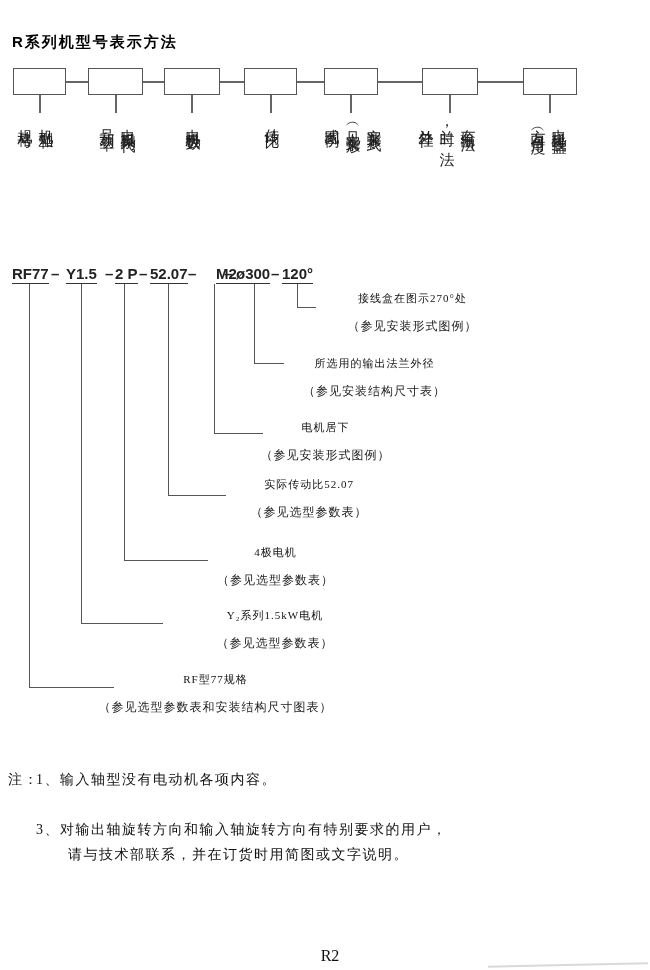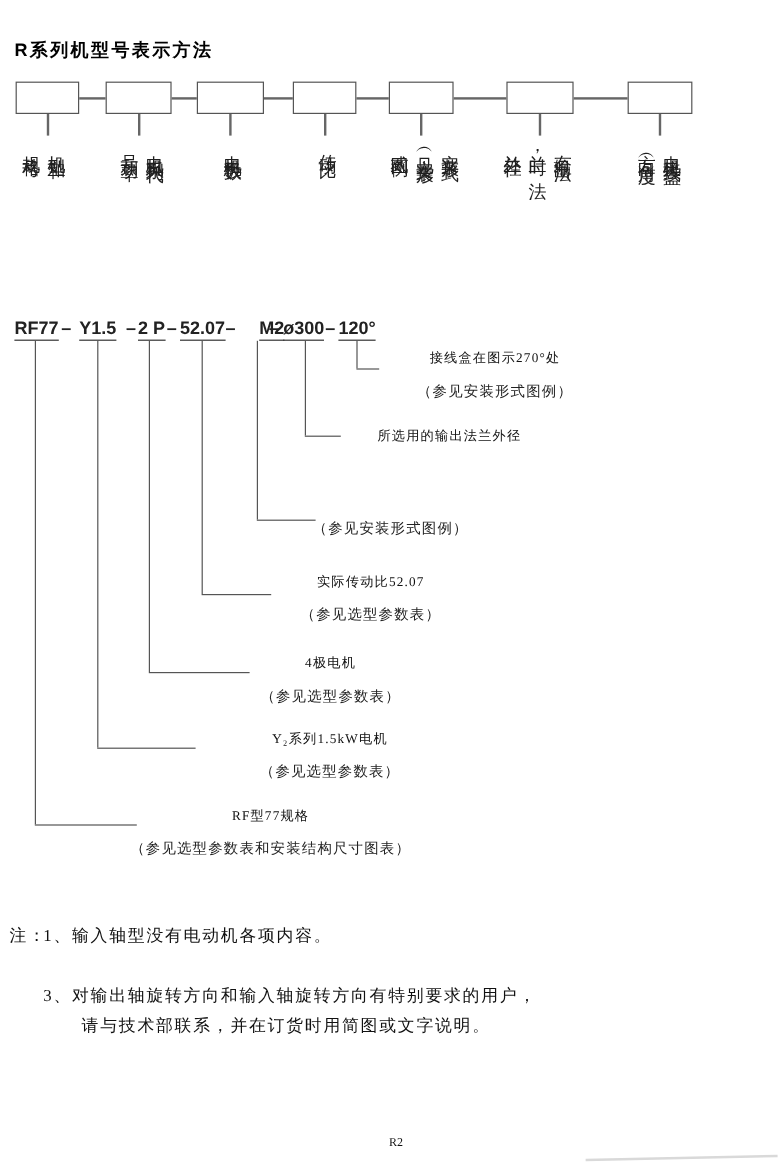--- a/index.html
+++ b/index.html
@@ -26,21 +26,21 @@
   .vline { position:absolute; width:1px; background:#555; }
   .hline { position:absolute; height:1px; background:#555; }
 
   .exp { position:absolute; text-align:center; }
   .exp-main { font-size:11px; letter-spacing:1px; color:#111; }
   .exp-sub  { font-size:12px; letter-spacing:1px; color:#222; margin-top:12px; }
 
   .note { position:absolute; font-size:14px; letter-spacing:1.5px; color:#111; white-space:nowrap; }
 
   .pagenum { position:absolute; left:300px; top:947px; width:60px; text-align:center;
-             font-size:10px; color:#111; }
+             font-size:16px; color:#111; }
   .artifact { position:absolute; left:488px; top:964px; width:160px; height:1.5px;
               background:#d9d9d9; transform:rotate(-1.2deg); }
 </style>
 </head>
 <body>
 
 <div class="page">
 
   <div class="title">R系列机型号表示方法</div>
 
@@ -116,37 +116,39 @@
 
   <div class="vline" style="left:29px;top:284px;height:403px;"></div>
   <div class="hline" style="left:29px;top:687px;width:85px;"></div>
 
   <div class="exp" style="left:315px;top:291px;width:195px;">
     <div class="exp-main">接线盒在图示270°处</div>
     <div class="exp-sub">（参见安装形式图例）</div>
   </div>
   <div class="exp" style="left:282px;top:356px;width:185px;">
     <div class="exp-main">所选用的输出法兰外径</div>
+    <div class="exp-sub">（参见安装结构尺寸表）</div>
   </div>
   <div class="exp" style="left:253px;top:420px;width:145px;">
+    <div class="exp-main">电机居下</div>
     <div class="exp-sub">（参见安装形式图例）</div>
   </div>
   <div class="exp" style="left:238px;top:477px;width:142px;">
     <div class="exp-main">实际传动比52.07</div>
     <div class="exp-sub">（参见选型参数表）</div>
   </div>
   <div class="exp" style="left:208px;top:545px;width:135px;">
     <div class="exp-main">4极电机</div>
     <div class="exp-sub">（参见选型参数表）</div>
   </div>
   <div class="exp" style="left:200px;top:608px;width:150px;">
     <div class="exp-main">Y₂系列1.5kW电机</div>
     <div class="exp-sub">（参见选型参数表）</div>
   </div>
-  <div class="exp" style="left:108px;top:672px;width:235px;text-align:center;">
+  <div class="exp" style="left:98px;top:672px;width:235px;text-align:center;">
     <div class="exp-main">RF型77规格</div>
     <div class="exp-sub">（参见选型参数表和安装结构尺寸图表）</div>
   </div>
 
   <div class="note" style="left:8px;top:771px;">注：</div>
   <div class="note" style="left:36px;top:771px;">1、输入轴型没有电动机各项内容。</div>
   <div class="note" style="left:36px;top:821px;">3、对输出轴旋转方向和输入轴旋转方向有特别要求的用户，</div>
   <div class="note" style="left:68px;top:846px;">请与技术部联系，并在订货时用简图或文字说明。</div>
 
   <div class="pagenum">R2</div>

